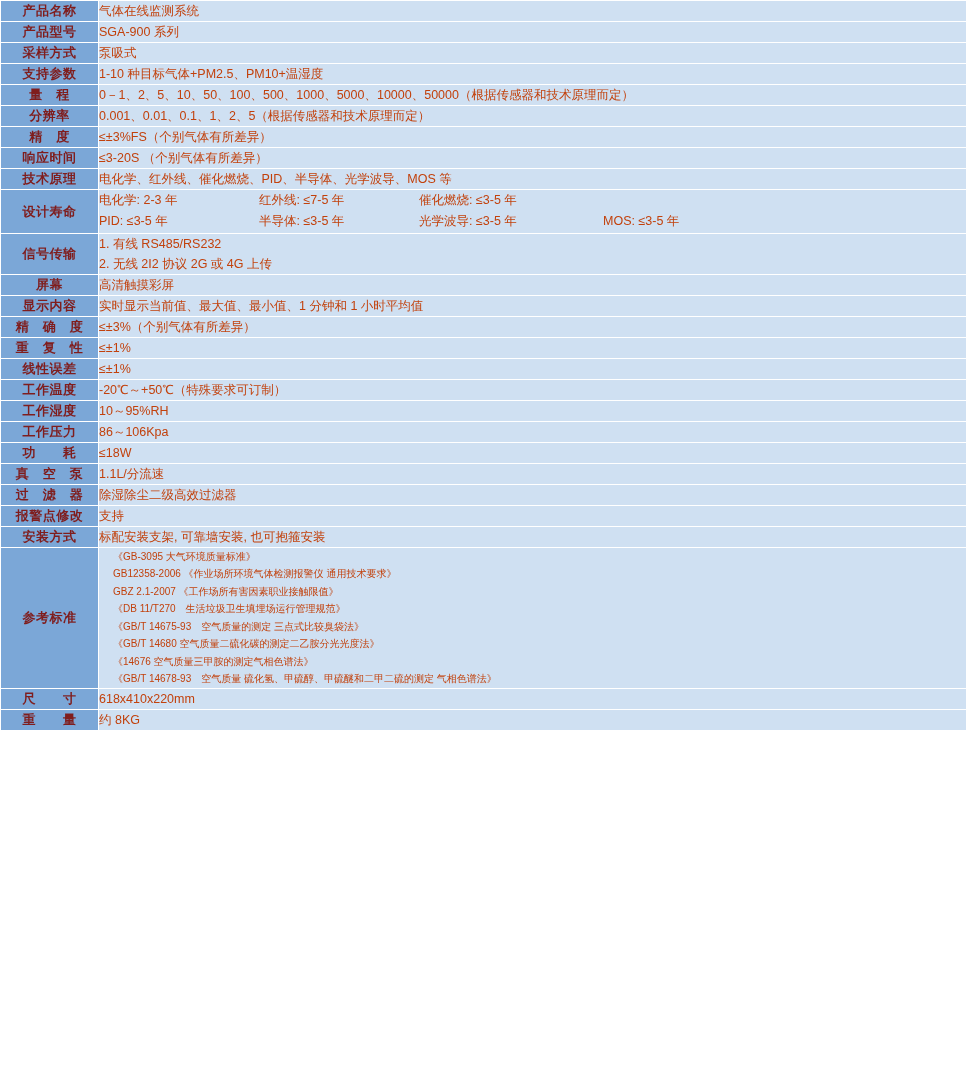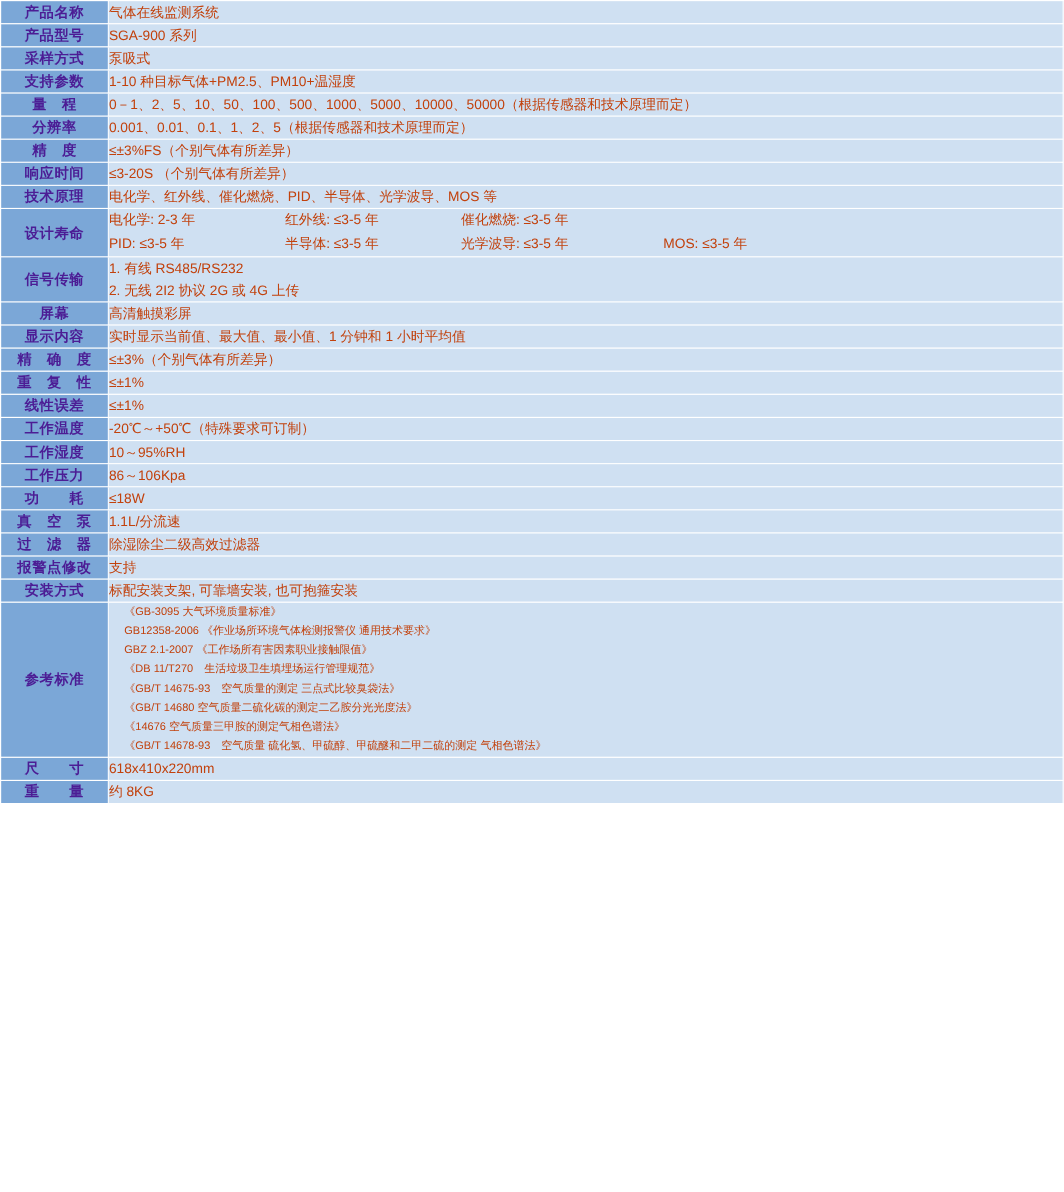--- a/index.html
+++ b/index.html
@@ -21,21 +21,21 @@
     border: 1px solid #ffffff;
     vertical-align: middle;
     padding: 0;
   }
   td.label {
     width: 97px;
     background: #7ba7d7;
     text-align: center;
     font-weight: bold;
     font-size: 13px;
-    color: #4c1d95;
+    color: #7f1d1d;
     letter-spacing: 0.5px;
     padding: 6px 2px;
     line-height: 1.5;
   }
   td.value {
     background: #cfe0f2;
     font-size: 12.5px;
     color: #c2410c;
     padding: 7px 6px 7px 8px;
     line-height: 1.6;
@@ -119,21 +119,21 @@
       <td class="label">技术原理</td>
       <td class="value">电化学、红外线、催化燃烧、PID、半导体、光学波导、MOS 等</td>
     </tr>
 
     <tr>
       <td class="label tall-label">设计寿命</td>
       <td class="value">
         <span class="life-grid">
           <span class="life-row">
             <span class="life-cell life-c1">电化学: 2-3 年</span>
-            <span class="life-cell life-c2">红外线: ≤3-5 年</span>
+            <span class="life-cell life-c2">红外线: ≤7-5 年</span>
             <span class="life-cell life-c3">催化燃烧: ≤3-5 年</span>
             <span class="life-cell life-c4"></span>
           </span>
           <span class="life-row">
             <span class="life-cell life-c1">PID: ≤3-5 年</span>
             <span class="life-cell life-c2">半导体: ≤3-5 年</span>
             <span class="life-cell life-c3">光学波导: ≤3-5 年</span>
             <span class="life-cell life-c4">MOS: ≤3-5 年</span>
           </span>
         </span>

